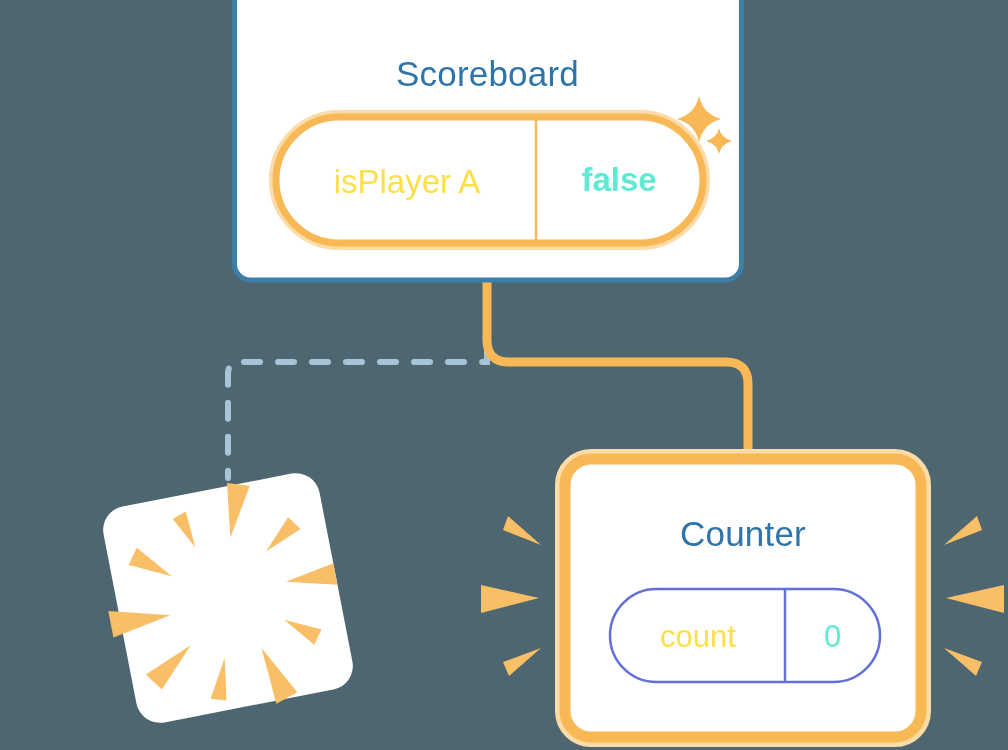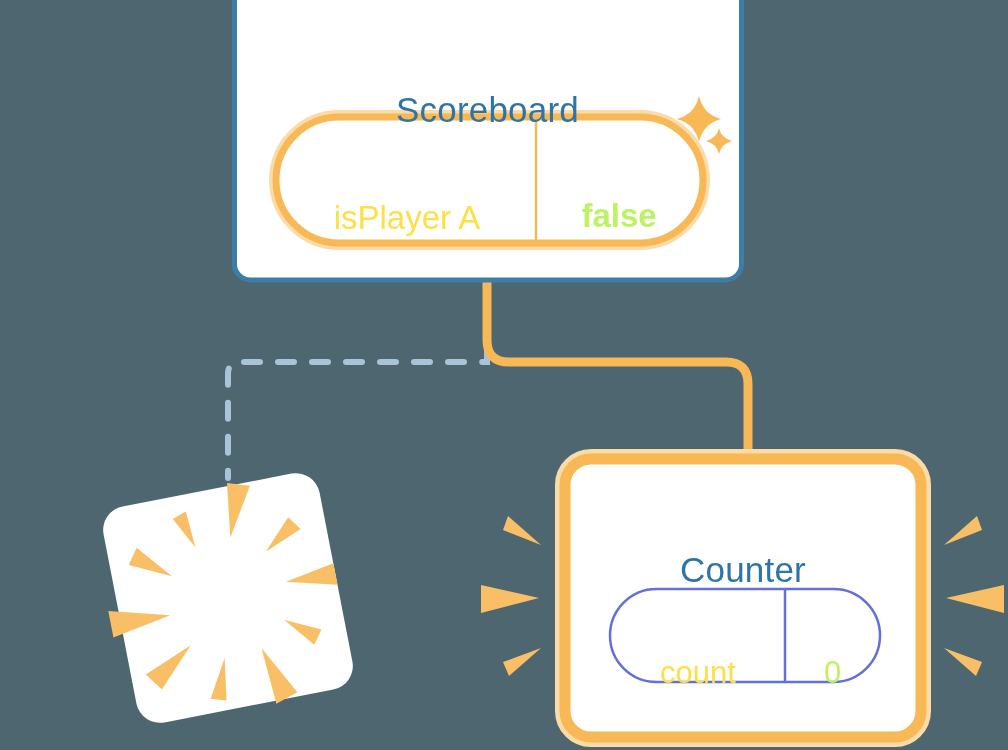--- a/index.html
+++ b/index.html
@@ -22,35 +22,34 @@
     position: absolute;
     left: 0;
     top: 0;
     width: 1008px;
     height: 750px;
   }
   .txt {
     position: absolute;
     white-space: nowrap;
     user-select: none;
-    margin-top: 36px;
   }
   .card-title {
     color: #2e74a8;
     font-size: 35px;
     letter-spacing: 0.2px;
     text-align: center;
   }
   .pill-key {
     color: #fde047;
     font-size: 33px;
     text-align: center;
   }
   .pill-val {
-    color: #bef264;
+    color: #5eead4;
     font-size: 33px;
     text-align: center;
   }
   .pill-val.bold {
     font-weight: bold;
   }
   .pill-key.small {
     font-size: 31px;
   }
   .pill-val.small {

